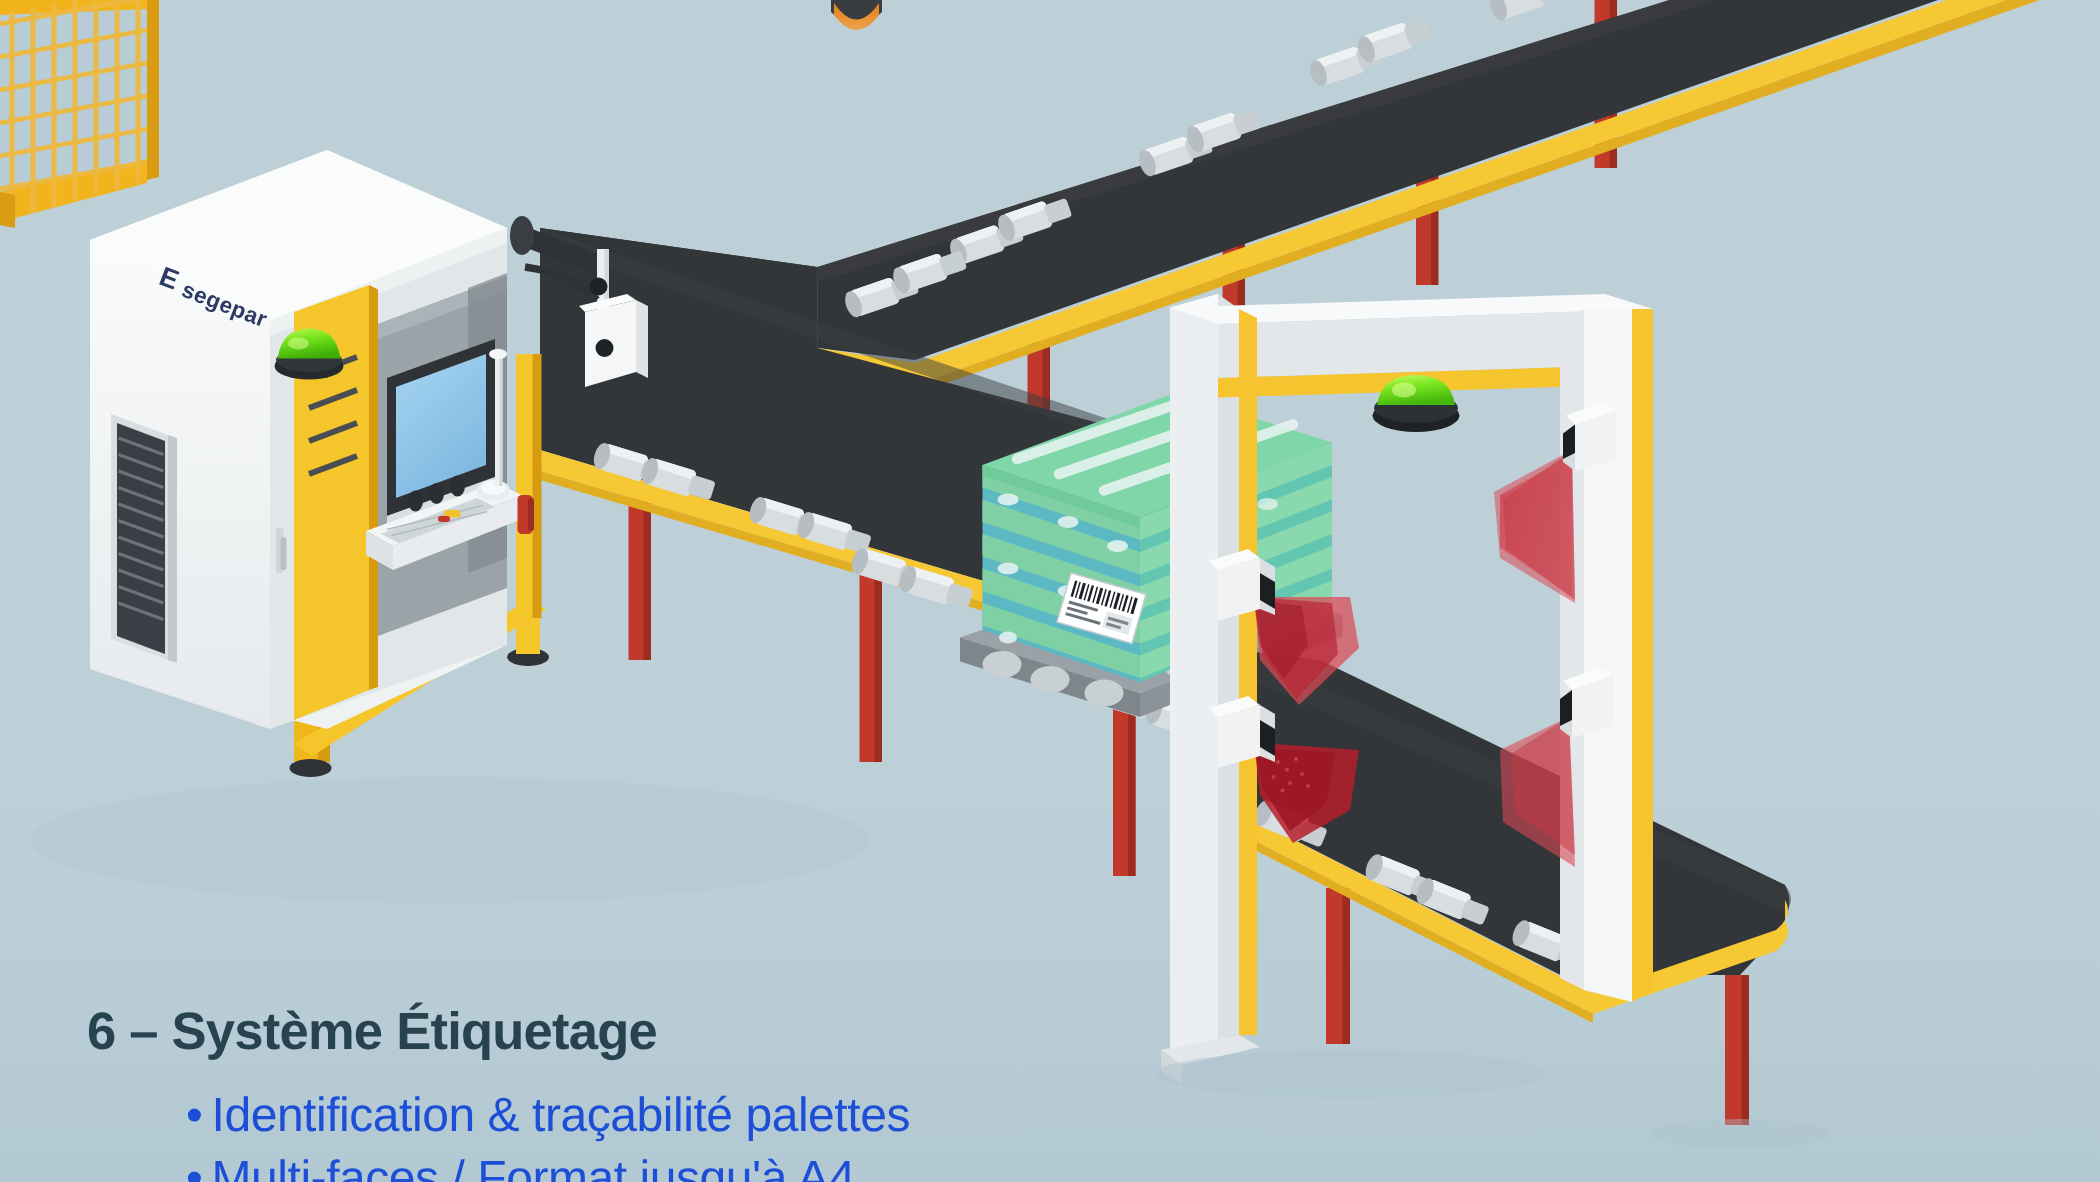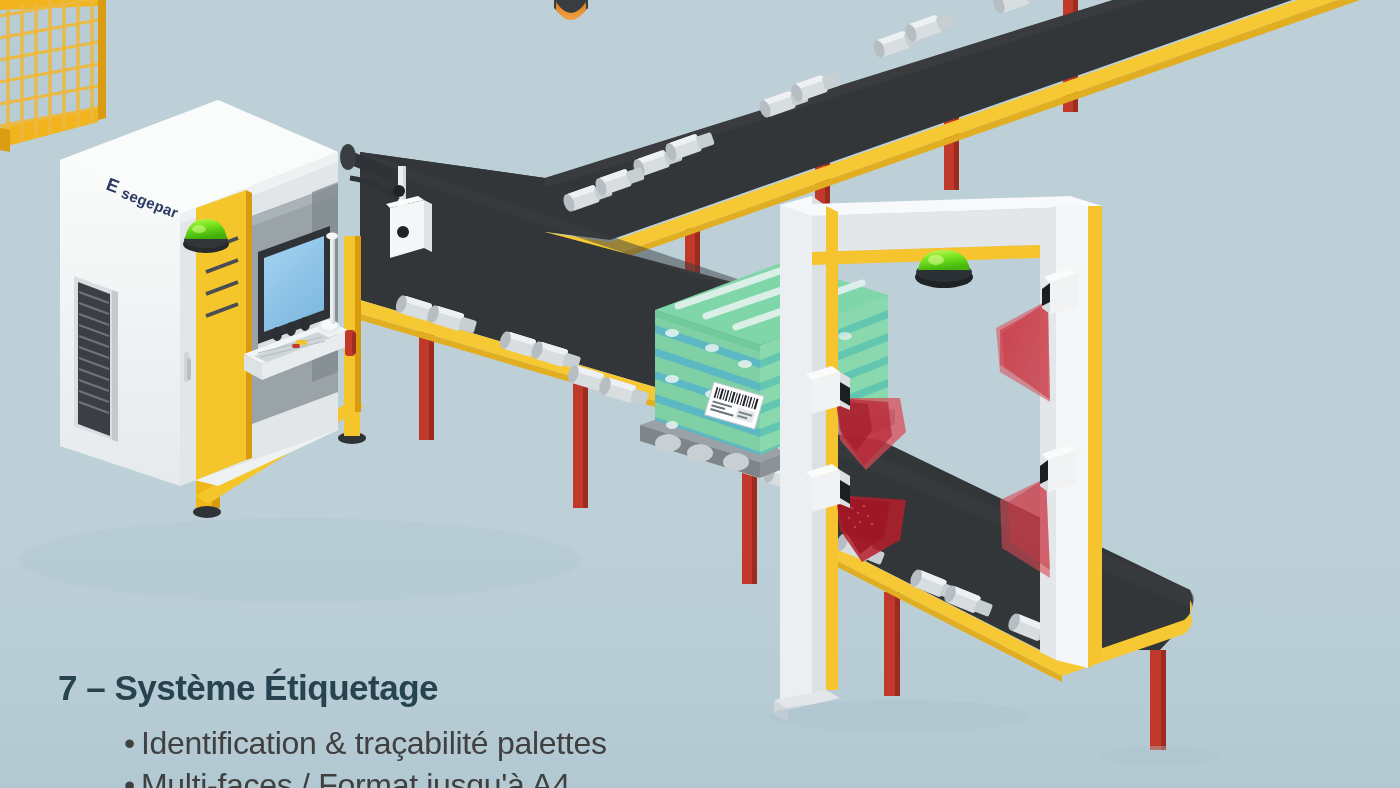--- a/index.html
+++ b/index.html
@@ -9,21 +9,21 @@
   #stage{position:relative;width:1400px;height:788px;overflow:hidden;background:#bdd0d8;}
   #scene{position:absolute;inset:0;}
   .caption{position:absolute;left:0;top:0;width:1400px;height:788px;pointer-events:none;}
   .cap-title{
     position:absolute;left:58px;top:668px;
     font-size:35px;font-weight:700;color:#27434f;
     letter-spacing:-0.5px;white-space:nowrap;
   }
   .cap-bullets{position:absolute;left:124px;top:722px;width:900px;}
   .cap-bullet{
-    font-size:32px;font-weight:400;color:#404040;
+    font-size:32px;font-weight:400;color:#1d4ed8;
     letter-spacing:-0.3px;white-space:nowrap;line-height:1.32;
   }
   .cap-bullet .dot{display:inline-block;width:17px;}
   .cap-bullet.cut{ }
 </style>
 </head>
 <body>
 
 <div id="stage">
 
@@ -595,21 +595,21 @@
         </g>
       </g>
 
       <ellipse cx="900" cy="716" rx="130" ry="16" fill="#adc4ce" opacity="0.5"></ellipse>
       <ellipse cx="1160" cy="756" rx="60" ry="10" fill="#adc4ce" opacity="0.4"></ellipse>
 
     </g>
   </svg>
 
   <div class="caption">
-    <div class="cap-title">7 –  Système Étiquetage</div>
+    <div class="cap-title">6 –  Système Étiquetage</div>
     <div class="cap-bullets">
       <div class="cap-bullet">
         <span class="dot">•</span><span>Identification &amp; traçabilité palettes</span>
       </div>
       <div class="cap-bullet cut">
         <span class="dot">•</span><span>Multi-faces / Format jusqu'à A4</span>
       </div>
     </div>
   </div>
 

